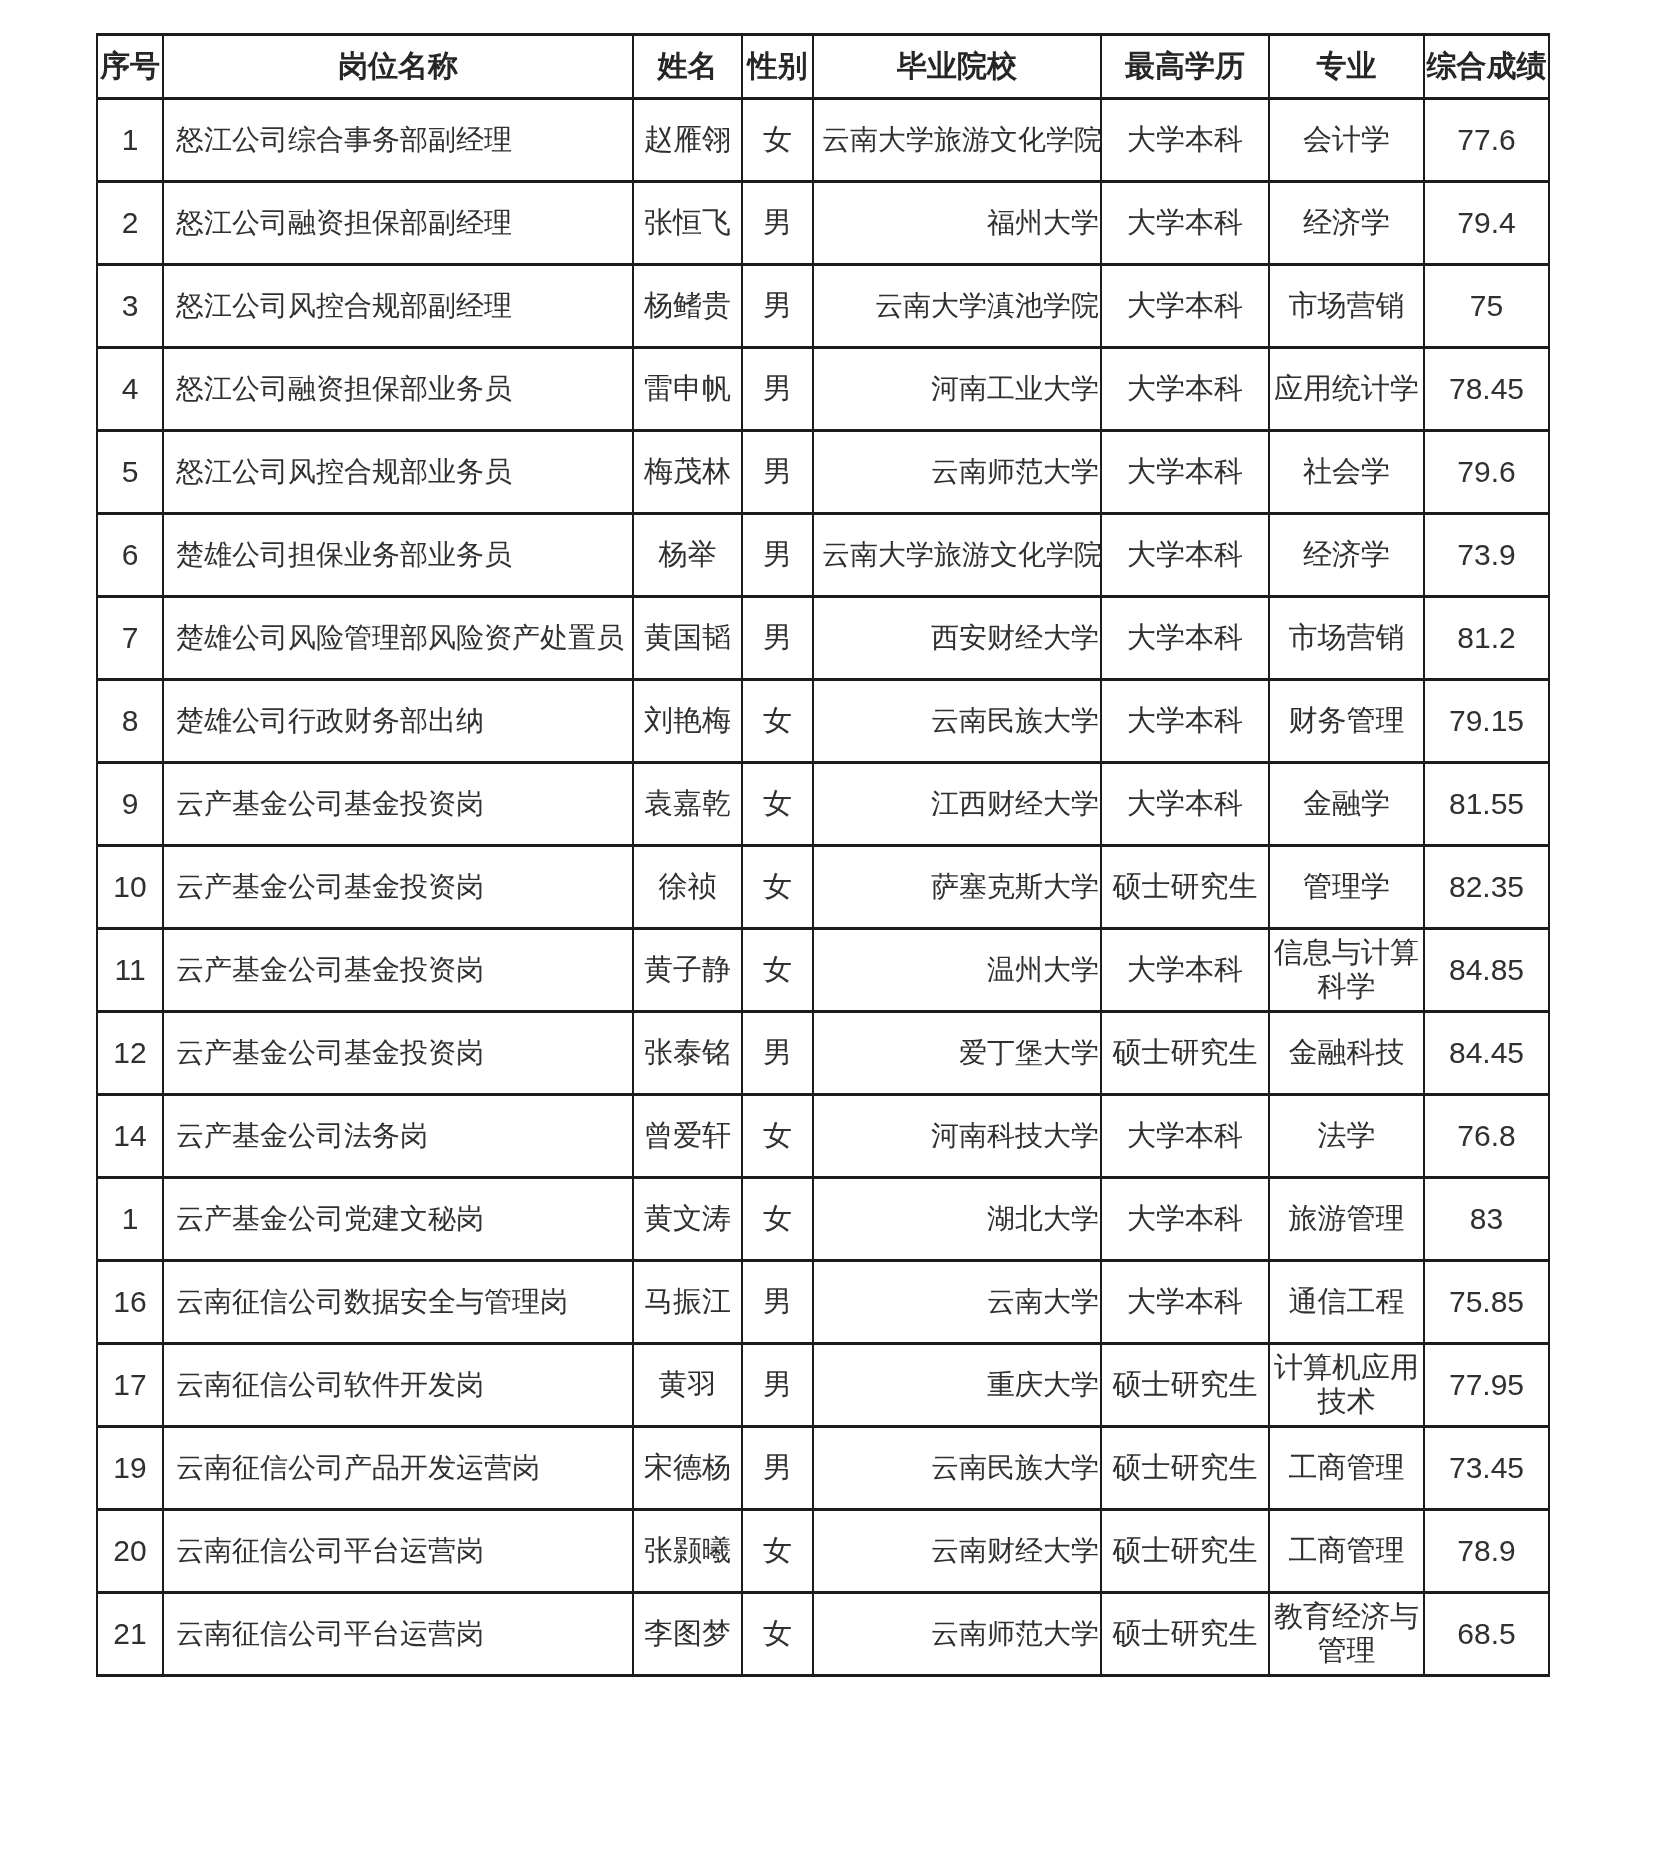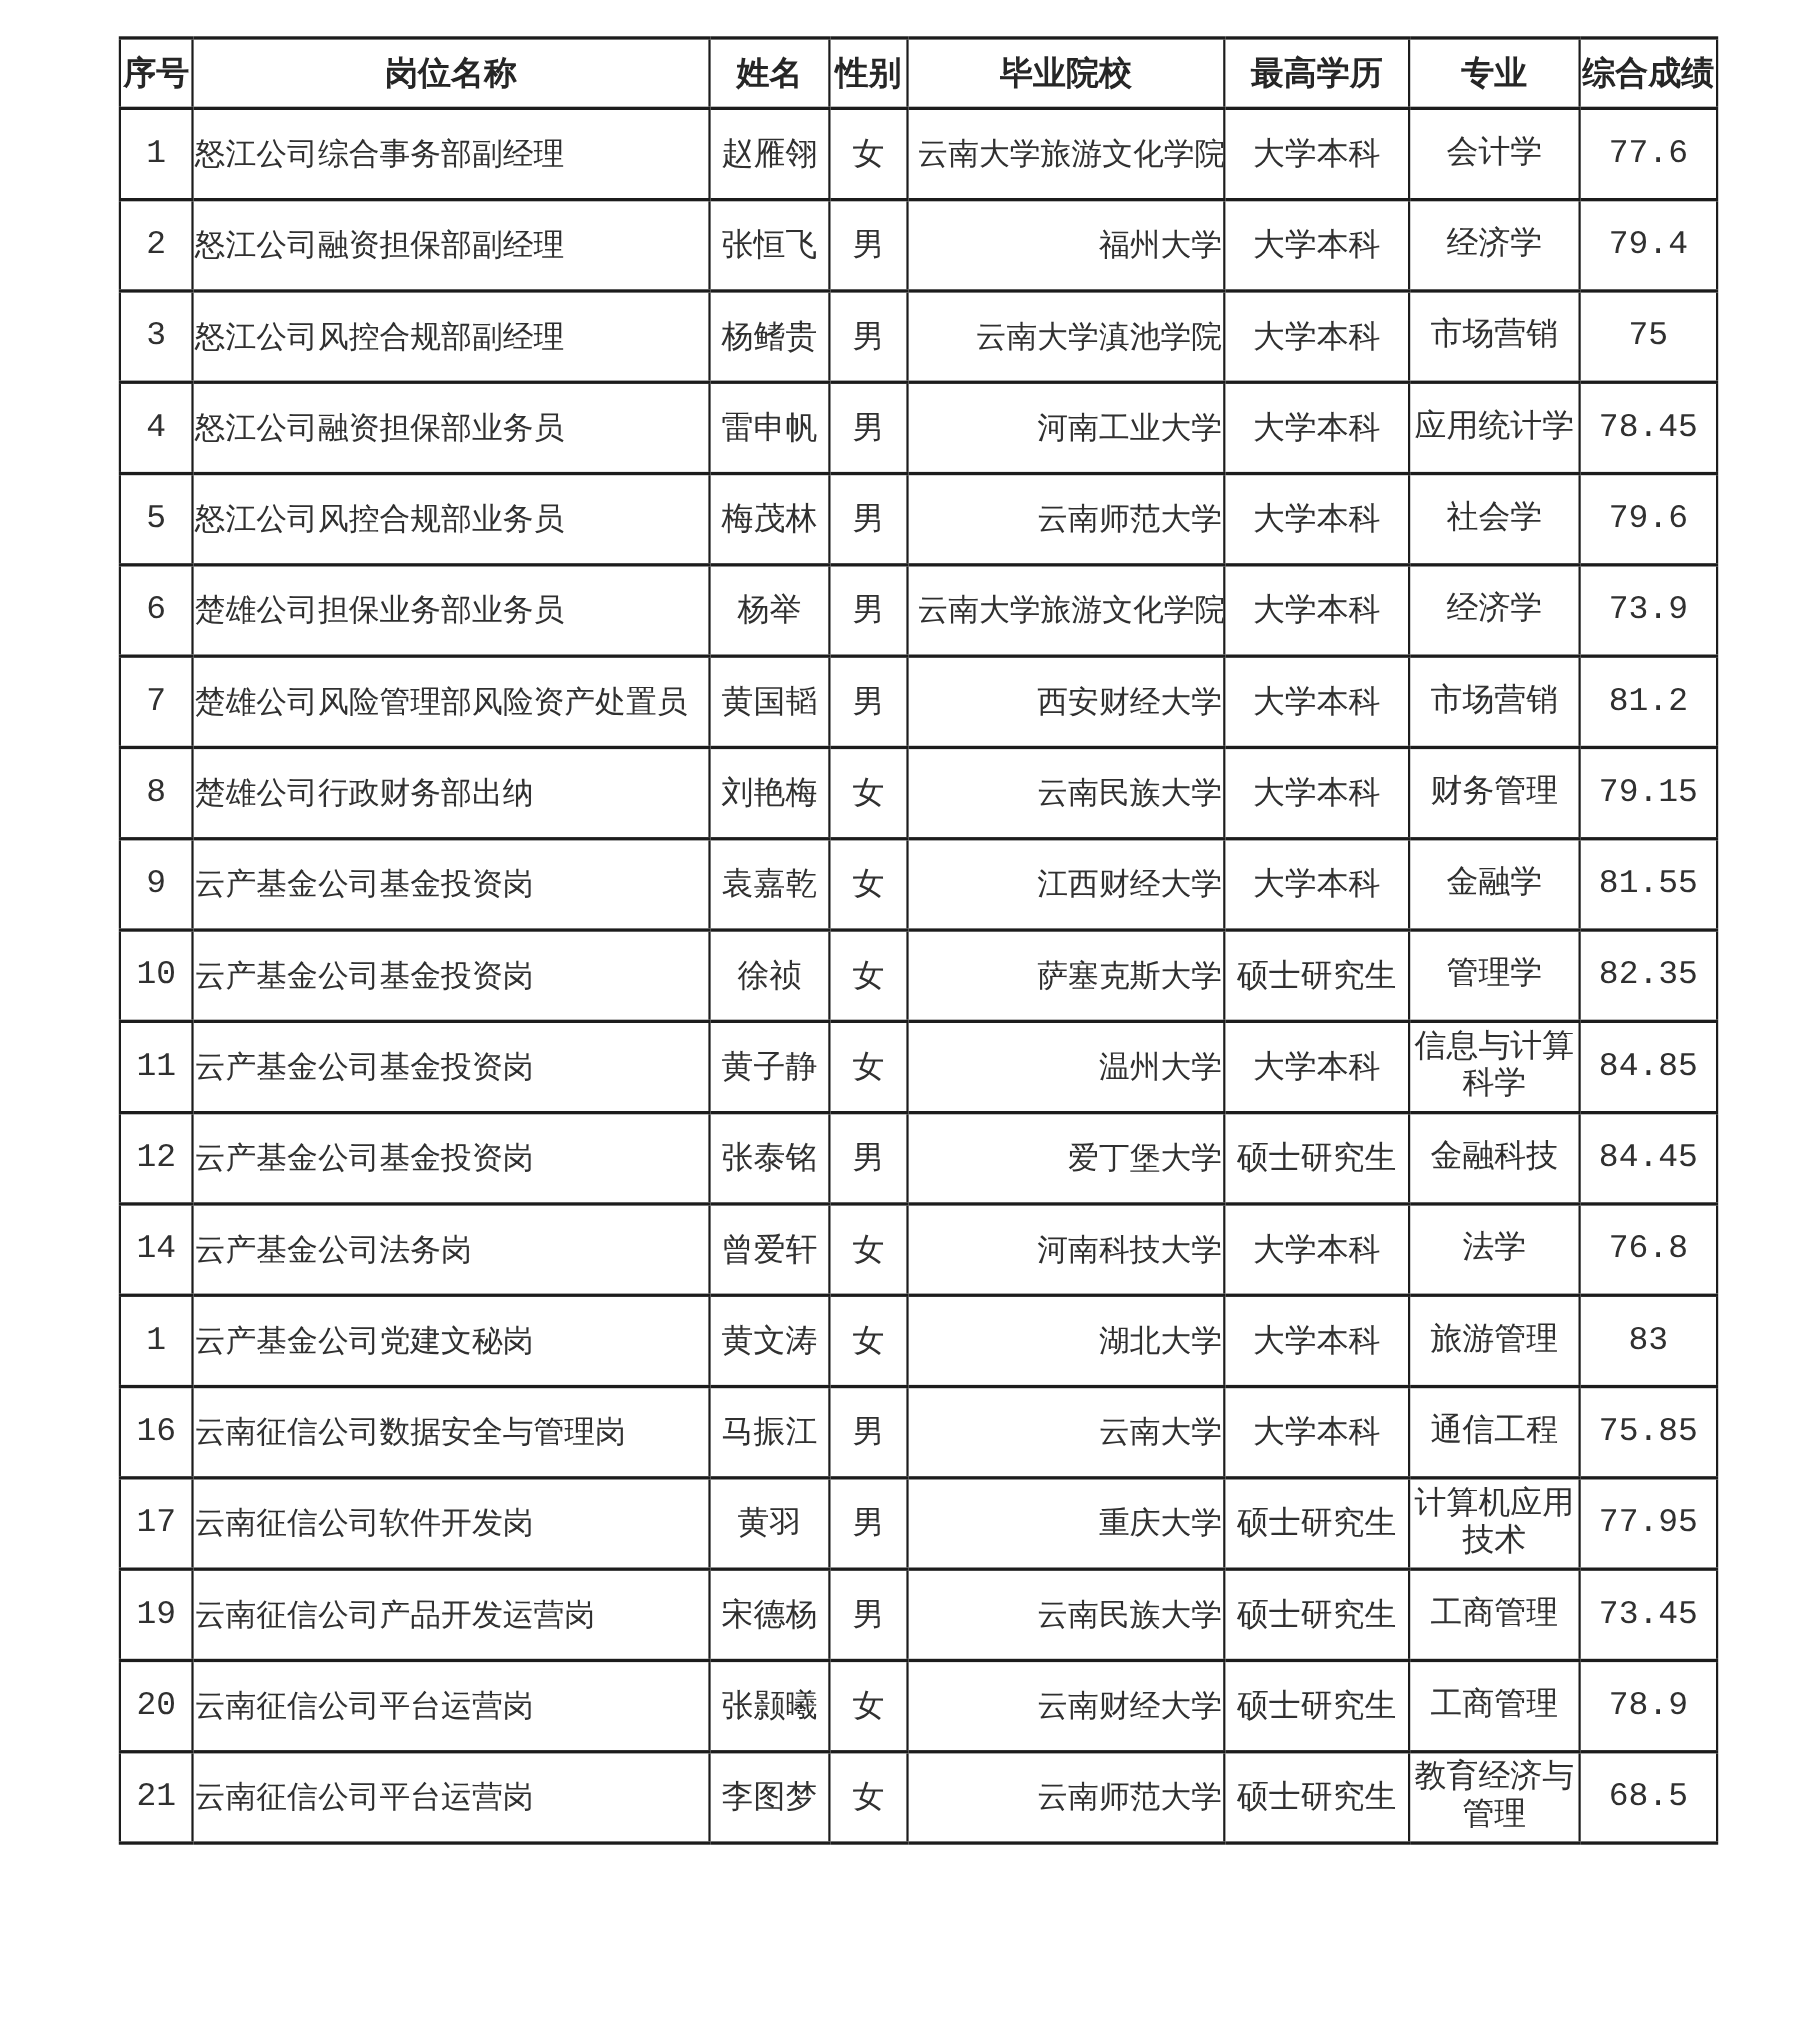--- a/index.html
+++ b/index.html
@@ -10,23 +10,22 @@
     color: #2b2b2b;
   }
   body {
     width: 1653px;
     height: 1851px;
     position: relative;
     overflow: hidden;
   }
   .table-wrap {
     position: absolute;
-    left: 108px;
+    left: 96px;
     top: 33px;
-    font-family: Liberation Mono, monospace;
   }
   table {
     border-collapse: collapse;
     table-layout: fixed;
     width: 1452px;
     background: #ffffff;
   }
   th, td {
     border-left: 2px solid #1c1c1c;
     border-right: 2px solid #1c1c1c;
@@ -54,21 +53,21 @@
   .w-position { width: 470px; }
   .w-name   { width: 109px; }
   .w-gender { width: 71px;  }
   .w-school { width: 288px; }
   .w-degree { width: 168px; }
   .w-major  { width: 155px; }
   .w-score  { width: 125px; }
 
   td.col-position {
     text-align: left;
-    padding-left: 1px;
+    padding-left: 12px;
     white-space: nowrap;
     font-size: 28px;
   }
   td.col-school {
     text-align: right;
     padding-left: 8px;
     white-space: nowrap;
     font-size: 28px;
   }
   td.col-major {

